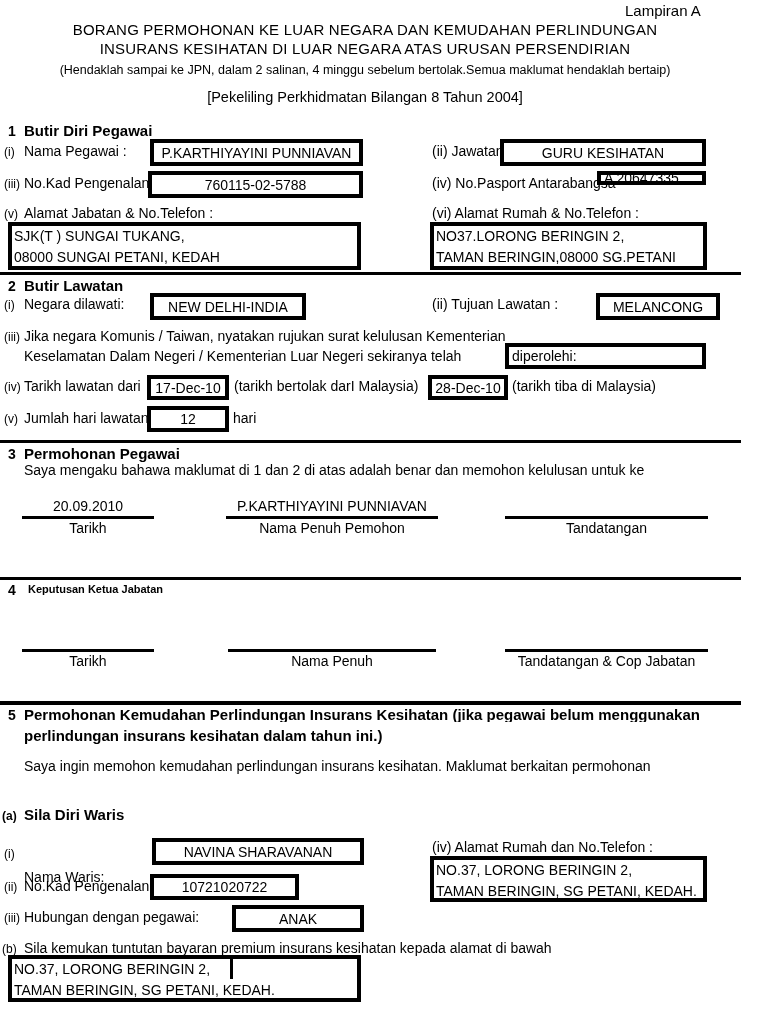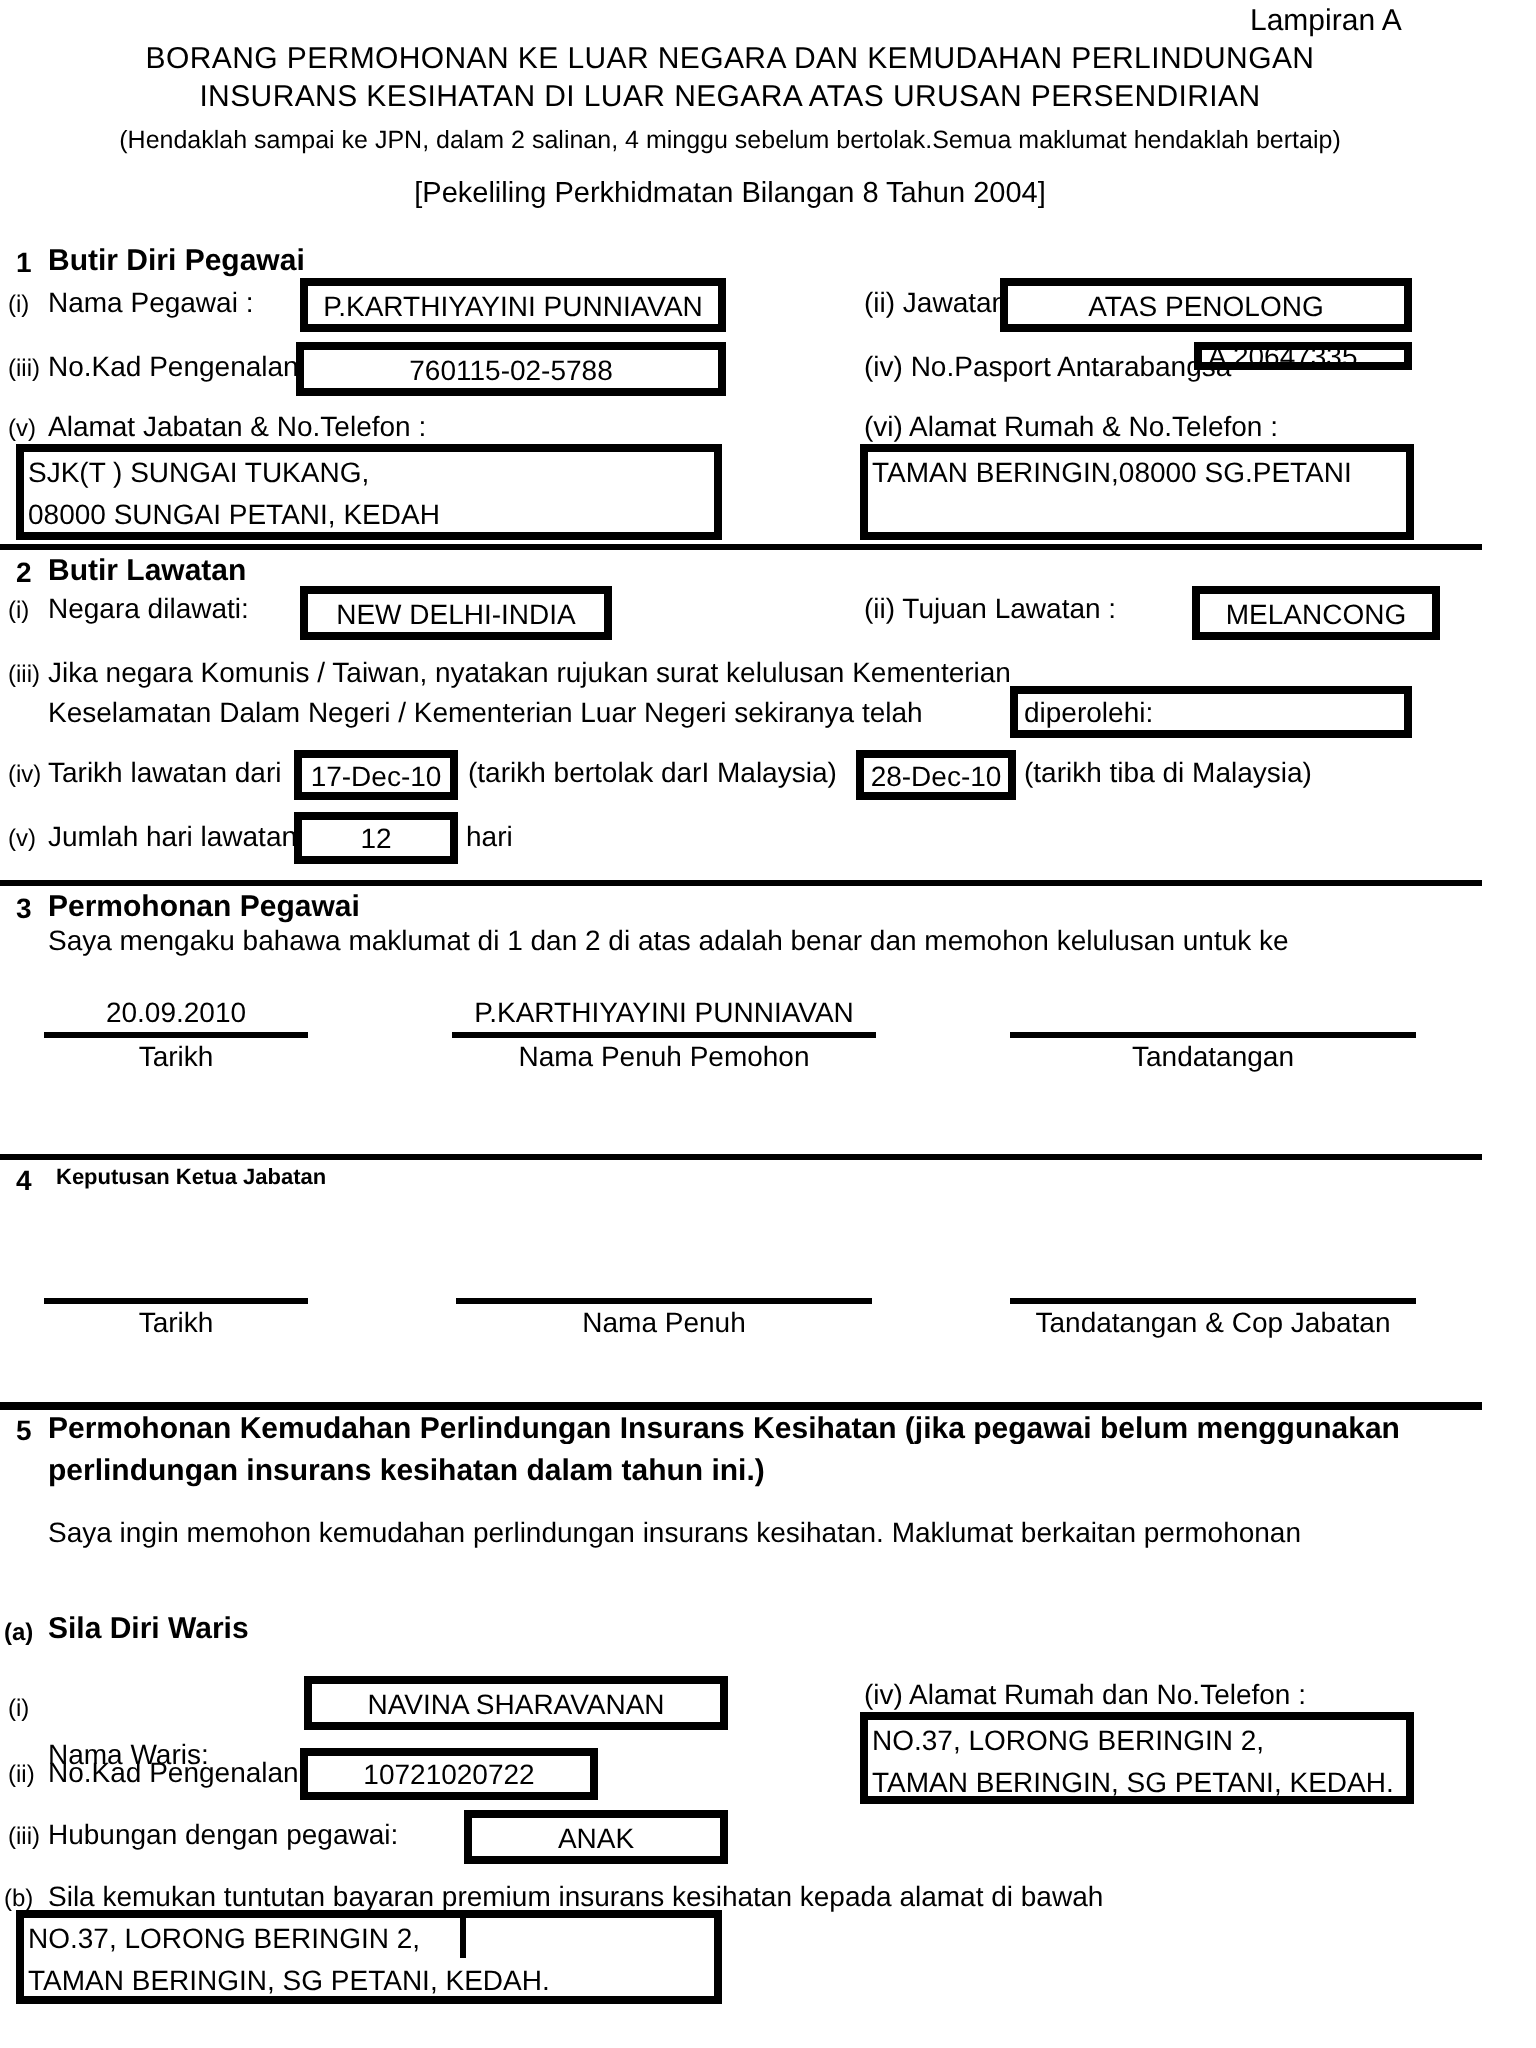--- a/index.html
+++ b/index.html
@@ -46,21 +46,21 @@
   <div class="t b" style="left:8px;top:124px;">1</div>
   <div class="t b" style="left:24px;top:123px;font-size:15px;">Butir Diri Pegawai</div>
 
   <div class="t sm" style="left:4px;top:145px;">(i)</div>
   <div class="t" style="left:24px;top:144px;">Nama Pegawai :</div>
   <div class="vbox" style="left:150px;top:139px;width:213px;height:27px;">
     <span>P.KARTHIYAYINI PUNNIAVAN</span>
   </div>
   <div class="t" style="left:432px;top:144px;">(ii) Jawatan</div>
   <div class="vbox" style="left:500px;top:139px;width:206px;height:27px;">
-    <span>ATAS PENOLONG</span>
+    <span>GURU KESIHATAN</span>
   </div>
 
   <div class="t sm" style="left:4px;top:177px;">(iii)</div>
   <div class="t" style="left:24px;top:176px;">No.Kad Pengenalan</div>
   <div class="vbox" style="left:148px;top:171px;width:215px;height:27px;">
     <span>760115-02-5788</span>
   </div>
   <div class="t" style="left:432px;top:176px;">(iv) No.Pasport Antarabangsa</div>
   <div class="vbox lft" style="left:597px;top:171px;width:109px;height:14px;">
     <span>A 20647335</span>
@@ -68,20 +68,21 @@
 
   <div class="t sm" style="left:4px;top:207px;">(v)</div>
   <div class="t" style="left:24px;top:206px;">Alamat Jabatan &amp; No.Telefon :</div>
   <div class="t" style="left:432px;top:206px;">(vi) Alamat Rumah &amp; No.Telefon :</div>
 
   <div class="abox" style="left:8px;top:222px;width:353px;height:48px;">
     <div>SJK(T ) SUNGAI TUKANG,</div>
     <div>08000 SUNGAI PETANI, KEDAH</div>
   </div>
   <div class="abox" style="left:430px;top:222px;width:277px;height:48px;">
+    <div>NO37.LORONG BERINGIN 2,</div>
     <div>TAMAN BERINGIN,08000 SG.PETANI</div>
   </div>
 
   <div class="hr" style="top:272px;"></div>
 
   <div class="t b" style="left:8px;top:279px;">2</div>
   <div class="t b" style="left:24px;top:278px;font-size:15px;">Butir Lawatan</div>
 
   <div class="t sm" style="left:4px;top:298px;">(i)</div>
   <div class="t" style="left:24px;top:297px;">Negara dilawati:</div>

